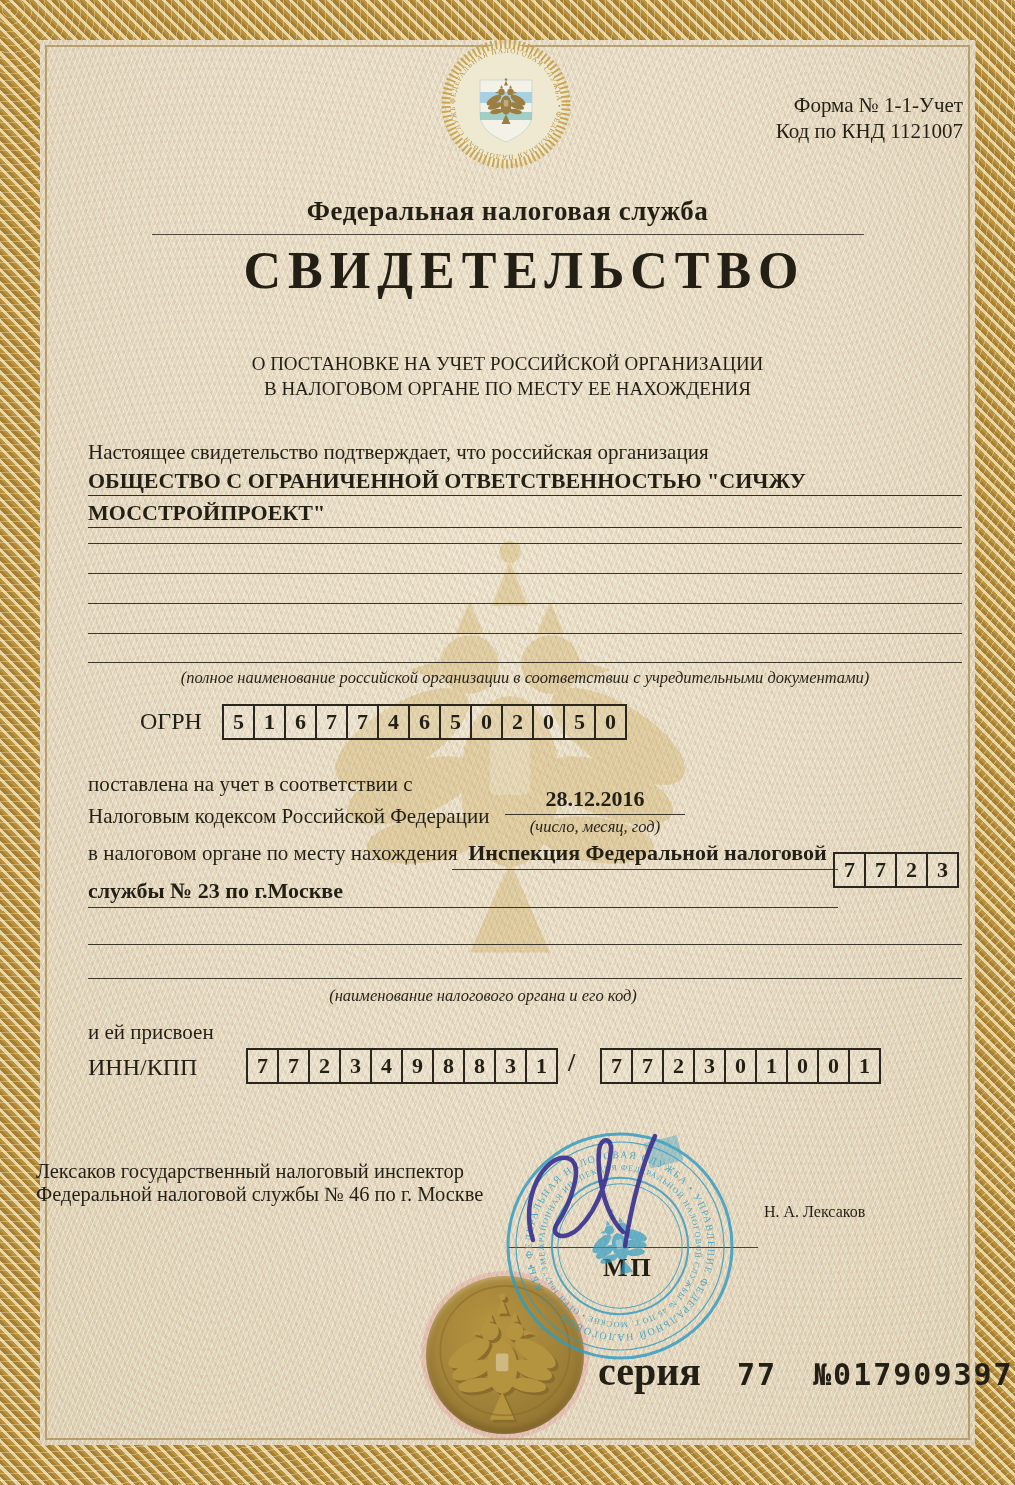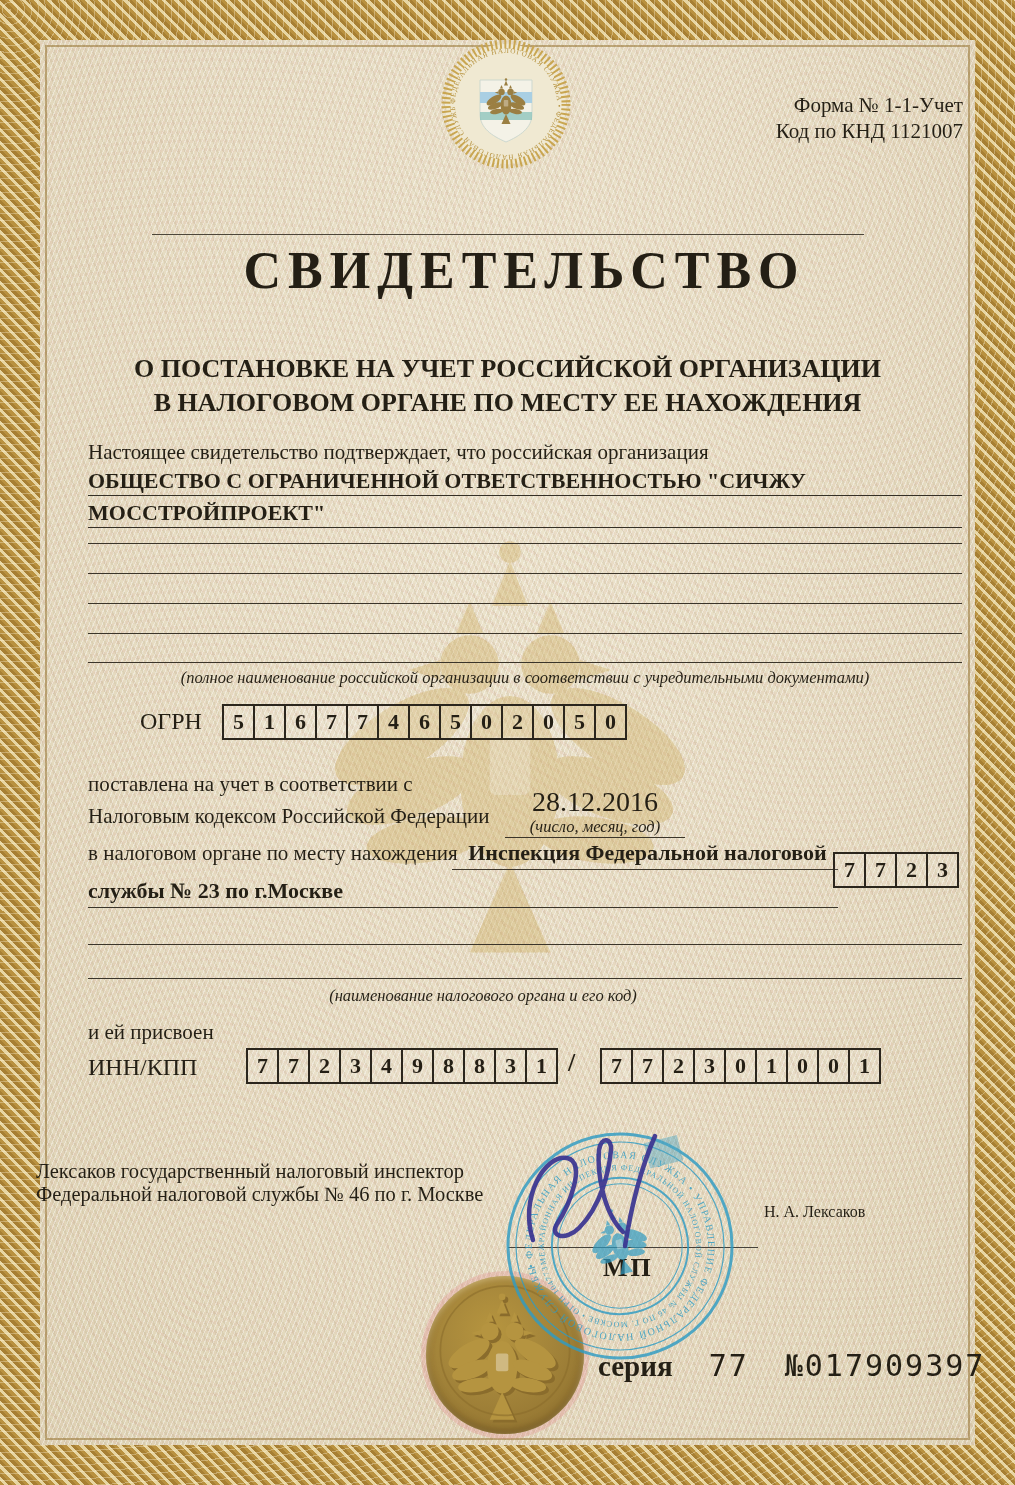--- a/index.html
+++ b/index.html
@@ -26,37 +26,37 @@
   }
   .paper::after{content:"";position:absolute;inset:5px;border:2px solid rgba(150,115,50,.55);pointer-events:none;}
   .abs{position:absolute;}
   .ctr{left:0;right:0;text-align:center;}
   .watermark{opacity:.30;z-index:1;}
   .content{position:absolute;inset:0;z-index:2;}
   .form-info{right:52px;top:92px;text-align:right;font-size:21px;line-height:1.25;}
   .agency{top:196px;font-size:27px;font-weight:bold;letter-spacing:.5px;}
   .agency-line{top:234px;left:152px;width:712px;border-top:1.5px solid #4d463a;height:0;}
   .doc-title{top:241px;font-size:52px;font-weight:bold;letter-spacing:7px;padding-left:34px;}
-  .subtitle{top:352px;font-size:26px;font-weight:bold;line-height:1.3;}
+  .subtitle{top:352px;font-size:19px;font-weight:normal;line-height:1.3;}
   .body-text{font-size:21px;}
   .bold-val{font-weight:bold;font-size:22px;}
   .wline{height:0;border-top:1.6px solid #3b352a;}
   .caption{font-style:italic;font-size:16.5px;text-align:center;}
   .digits{display:flex;}
   .digits .cell{
     width:29px;height:32px;border:2px solid #2b261d;margin-left:-2px;
     display:flex;align-items:center;justify-content:center;
     font-weight:bold;font-size:22px;background:rgba(255,255,255,.12);
   }
   .digits .cell:first-child{margin-left:0;}
   .official{font-size:20.5px;line-height:1.14;}
   .mp{font-weight:bold;font-size:26px;letter-spacing:3px;}
   .series-row{display:flex;align-items:baseline;gap:36px;}
-  .series-label{font-weight:bold;font-size:29px;text-align:right;}
-  .mono{font-family:"DejaVu Sans Mono","Liberation Mono",monospace;font-weight:400;font-size:30px;letter-spacing:2px;}
+  .series-label{font-weight:bold;font-size:40px;text-align:right;}
+  .mono{font-family:"DejaVu Sans Mono","Liberation Mono",monospace;font-weight:700;font-size:30px;letter-spacing:2px;}
   .medal{
     width:158px;height:158px;border-radius:50%;
     background:radial-gradient(circle at 42% 35%, #b6953f 0%, #a3843a 45%, #8a6c2c 100%);
     box-shadow:0 0 0 5px rgba(226,150,150,.35), inset 0 2px 6px rgba(255,235,180,.5), inset 0 -3px 8px rgba(60,40,10,.45);
     z-index:3;
   }
   .stamp{z-index:4;opacity:.82;}
   .sig{z-index:5;}
   .emblem-wrap{left:440px;top:38px;width:132px;height:132px;}
 </style>
@@ -111,20 +111,21 @@
       <g transform="translate(41,36) scale(0.5)">
           <use href="#dbl-eagle" fill="#9b7f42"></use>
         </g>
     </svg>
 
     <div class="abs form-info">
       <div>Форма № 1-1-Учет</div>
       <div>Код по КНД 1121007</div>
     </div>
 
+    <div class="abs ctr agency">Федеральная налоговая служба</div>
     <div class="abs agency-line"></div>
     <div class="abs ctr doc-title">СВИДЕТЕЛЬСТВО</div>
     <div class="abs ctr subtitle">
       <div>О ПОСТАНОВКЕ НА УЧЕТ РОССИЙСКОЙ ОРГАНИЗАЦИИ</div>
       <div>В НАЛОГОВОМ ОРГАНЕ ПО МЕСТУ ЕЕ НАХОЖДЕНИЯ</div>
     </div>
 
     <div class="abs bold-val" style="left:88px;top:468px;width:874px;border-bottom:1.8px solid #353026;height:27px;">ОБЩЕСТВО С ОГРАНИЧЕННОЙ ОТВЕТСТВЕННОСТЬЮ "СИЧЖУ</div>
     <div class="abs body-text" style="left:88px;top:440px;">Настоящее свидетельство подтверждает, что российская организация</div>
     <div class="abs bold-val" style="left:88px;top:500px;width:874px;border-bottom:1.8px solid #353026;height:27px;">МОССТРОЙПРОЕКТ"</div>
@@ -147,21 +148,21 @@
         <span class="cell">5</span>
         <span class="cell">0</span>
         <span class="cell">2</span>
         <span class="cell">0</span>
         <span class="cell">5</span>
         <span class="cell">0</span>
       </div>
 
     <div class="abs body-text" style="left:88px;top:804px;">Налоговым кодексом Российской Федерации</div>
     <div class="abs body-text" style="left:88px;top:772px;">поставлена на учет в соответствии с</div>
-    <div class="abs" style="left:505px;top:786px;width:180px;text-align:center;border-bottom:1.6px solid #3b352a;padding-bottom:19px;font-weight:normal;font-size:28px;">28.12.2016</div>
+    <div class="abs" style="left:505px;top:786px;width:180px;text-align:center;border-bottom:1.6px solid #3b352a;padding-bottom:2px;font-weight:bold;font-size:22px;">28.12.2016</div>
     <div class="abs caption" style="left:505px;top:817px;width:180px;">(число, месяц, год)</div>
 
     <div class="abs body-text" style="left:88px;top:840px;white-space:nowrap;">
       <span>в налоговом органе по месту нахождения</span>&nbsp;
       <span class="bold-val">Инспекция Федеральной налоговой</span>
     </div>
     <div class="abs wline" style="left:452px;top:869px;width:386px;"></div>
     <div class="abs bold-val" style="left:88px;top:878px;">службы № 23 по г.Москве</div>
     <div class="abs wline" style="left:88px;top:907px;width:750px;"></div>
     <div class="abs digits" style="left:833px;top:852px;">

